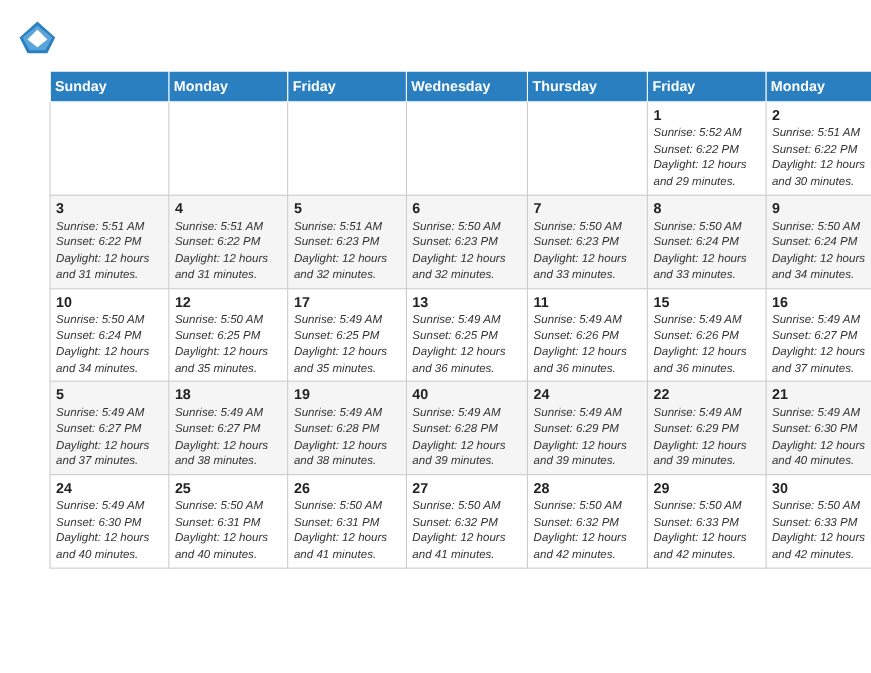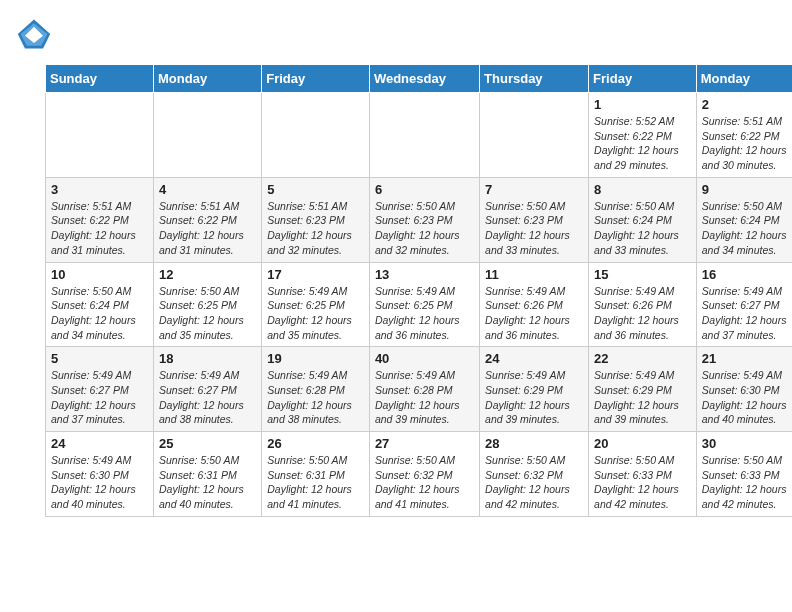--- a/index.html
+++ b/index.html
@@ -301,21 +301,21 @@
 Sunset: 6:32 PM
 Daylight: 12 hours and 41 minutes.</div>
         </td>
         <td>
           <span class="day-num">28</span>
           <div class="day-detail" style="white-space: pre-line;">Sunrise: 5:50 AM
 Sunset: 6:32 PM
 Daylight: 12 hours and 42 minutes.</div>
         </td>
         <td>
-          <span class="day-num">20</span>
+          <span class="day-num">29</span>
           <div class="day-detail" style="white-space: pre-line;">Sunrise: 5:50 AM
 Sunset: 6:33 PM
 Daylight: 12 hours and 42 minutes.</div>
         </td>
         <td>
           <span class="day-num">30</span>
           <div class="day-detail" style="white-space: pre-line;">Sunrise: 5:50 AM
 Sunset: 6:33 PM
 Daylight: 12 hours and 42 minutes.</div>
         </td>

